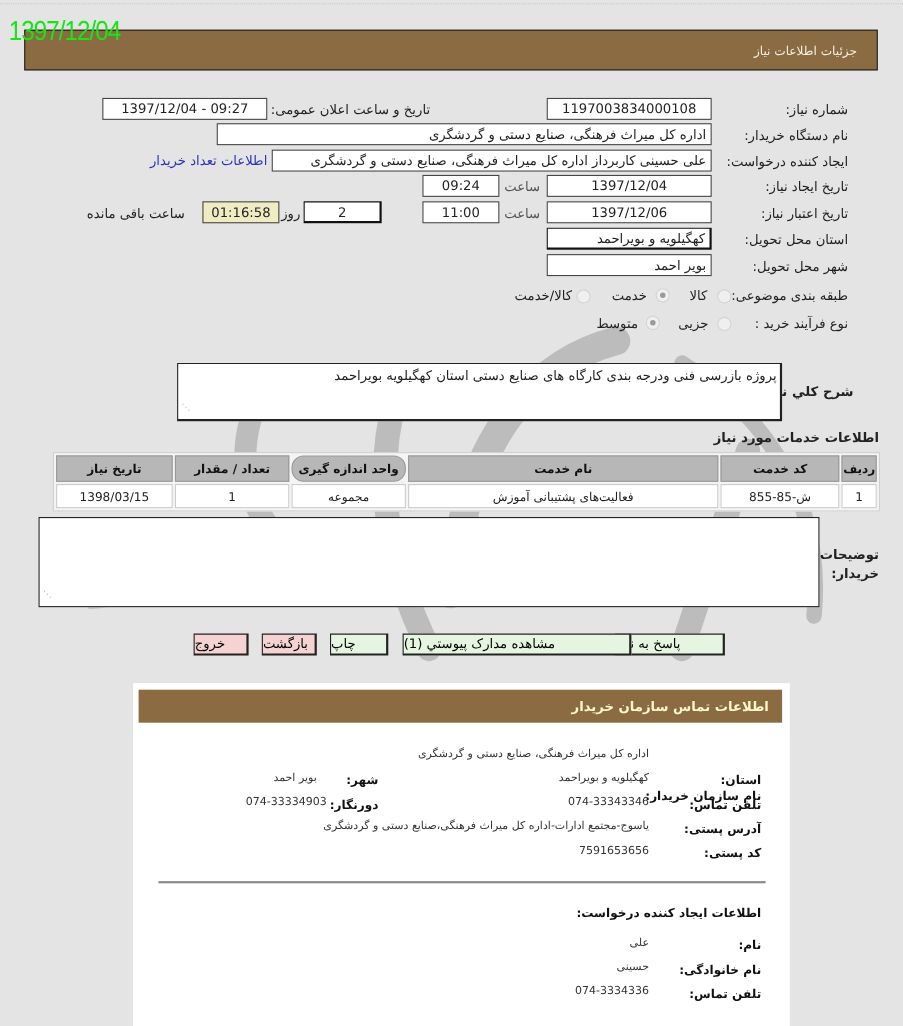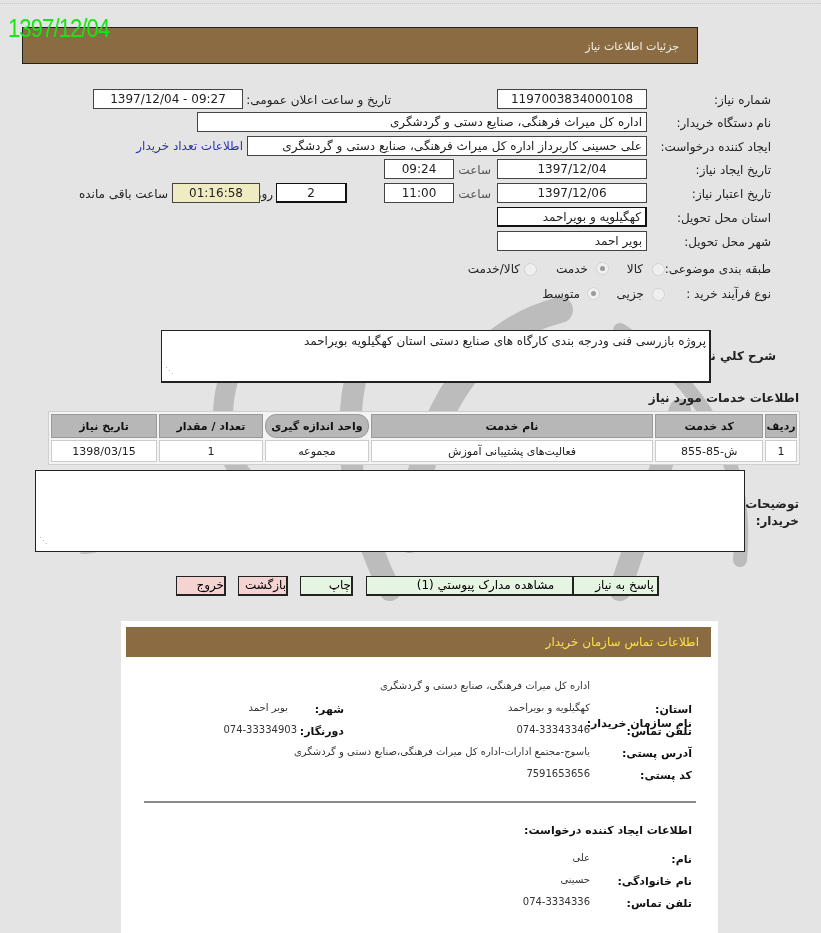--- a/index.html
+++ b/index.html
@@ -12,21 +12,21 @@
     position: relative;
   }
   .top-dotted { position: absolute; left: 0; top: 3px; width: 821px; border-top: 1px dotted #c8c8c8; }
   .stamp {
     position: absolute; left: 8px; top: 14px;
     font-family: "Liberation Sans Narrow", "Liberation Sans", sans-serif;
     font-size: 25px; color: #16e616; letter-spacing: -1px; z-index: 5;
     transform: scaleX(0.88); transform-origin: left top;
   }
   .header-bar {
-    position: absolute; left: 22px; top: 27px; width: 676px; height: 37px;
+    position: absolute; left: 22px; top: 27px; width: 776px; height: 37px;
     background: #8b6c42; border: 1px solid #222;
   }
   .header-title {
     position: absolute; right: 18px; top: 12px; color: #f5f0e6; font-size: 11px; direction: rtl;
   }
 
   
   .wm { position: absolute; z-index: 1; pointer-events: none; }
 
   .lbl { position: absolute; direction: rtl; font-size: 12px; color: #222; white-space: nowrap; z-index: 2; }
@@ -66,35 +66,34 @@
   table.items th {
     background: #b7b7b7; color: #111; font-size: 11px; font-weight: bold; height: 24px;
     text-align: center; border: 1px solid #999;
   }
   table.items td {
     background: #fff; font-size: 11px; height: 22px; text-align: center; border: 1px solid #ccc;
   }
 
   .btn {
     position: absolute; height: 20px; border: 1px solid #222; border-right-width: 2px; border-bottom-width: 2px;
-    font-size: 12px; text-align: center; line-height: 17px; direction: rtl; z-index: 2; cursor: pointer;
+    font-size: 12px; text-align: left; line-height: 17px; direction: rtl; z-index: 2; cursor: pointer;
     font-family: "DejaVu Sans", sans-serif;
-    padding-left: 32px;
   }
   .btn.green { background: #e6f5e2; }
   .btn.pink { background: #f5d3d3; }
 
   
   .panel {
     position: absolute; left: 121px; top: 621px; width: 597px; height: 312px; background: #fff; z-index: 2;
   }
   .panel-head {
     position: absolute; left: 5px; top: 6px; width: 585px; height: 30px; background: #8b6c42;
   }
-  .panel-head span { position: absolute; right: 12px; top: 8px; color: #fde047; font-weight: normal; font-size: 12px; direction: rtl; }
+  .panel-head span { position: absolute; right: 12px; top: 8px; color: #fef9c3; font-weight: bold; font-size: 12px; direction: rtl; }
   .p-lbl { position: absolute; direction: rtl; font-weight: bold; font-size: 11px; color: #111; white-space: nowrap; }
   .p-val { position: absolute; direction: rtl; font-size: 10px; color: #333; white-space: nowrap; }
   .p-sep { position: absolute; left: 23px; top: 180px; width: 552px; border-top: 2px solid #8a8a8a; }
 </style>
 </head>
 <body>
 
 <div class="top-dotted"></div>
 
 <svg class="wm" style="left:60px;top:290px;" width="720" height="360" viewBox="0 0 720 360">
@@ -132,21 +131,21 @@
 <div class="box center" style="left:497px;top:159px;width:150px;">1397/12/04</div>
 <span class="lbl" style="right:330px;top:163px;color:#555;">ساعت</span>
 <div class="box center" style="left:384px;top:159px;width:70px;">09:24</div>
 
 <span class="lbl" style="right:50px;top:187px;">تاریخ اعتبار نیاز:</span>
 <div class="box center" style="left:497px;top:183px;width:150px;">1397/12/06</div>
 <span class="lbl" style="right:330px;top:187px;color:#555;">ساعت</span>
 <div class="box center" style="left:384px;top:183px;width:70px;">11:00</div>
 <div class="box center dark" style="left:276px;top:183px;width:71px;">2</div>
 <span class="lbl" style="right:548px;top:187px;">روز و</span>
-<div class="box center remain" style="left:172px;top:183px;width:88px;">01:16:58</div>
+<div class="box center remain" style="left:184px;top:183px;width:70px;">01:16:58</div>
 <span class="lbl" style="right:653px;top:187px;">ساعت باقی مانده</span>
 
 <span class="lbl" style="right:50px;top:211px;">استان محل تحویل:</span>
 <div class="box rtl dark" style="left:497px;top:207px;width:150px;">کهگیلویه و بویراحمد</div>
 
 <span class="lbl" style="right:50px;top:235px;">شهر محل تحویل:</span>
 <div class="box rtl" style="left:497px;top:231px;width:150px;">بویر احمد</div>
 
 <span class="lbl" style="right:50px;top:262px;margin-left:13px;">طبقه بندی موضوعی:</span>
 <div class="radio" style="left:652px;top:263px;"></div>

